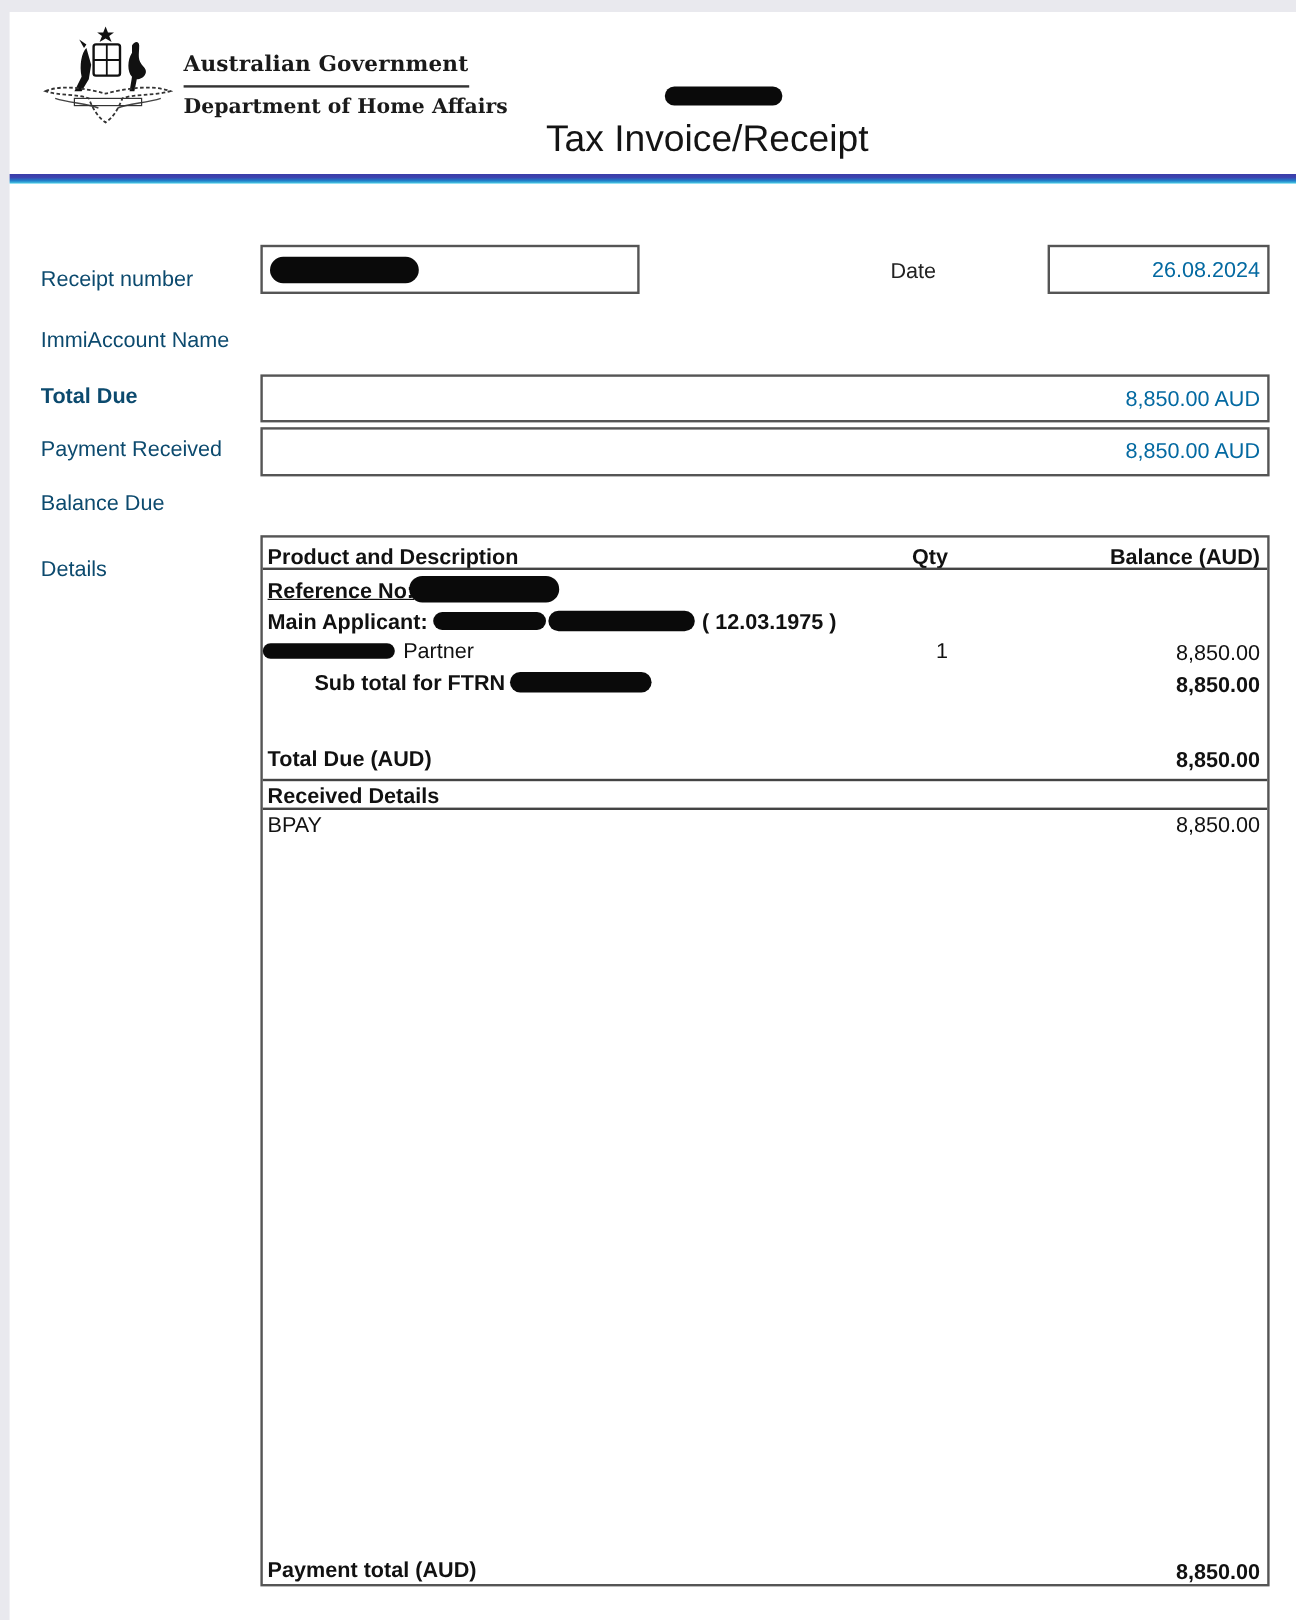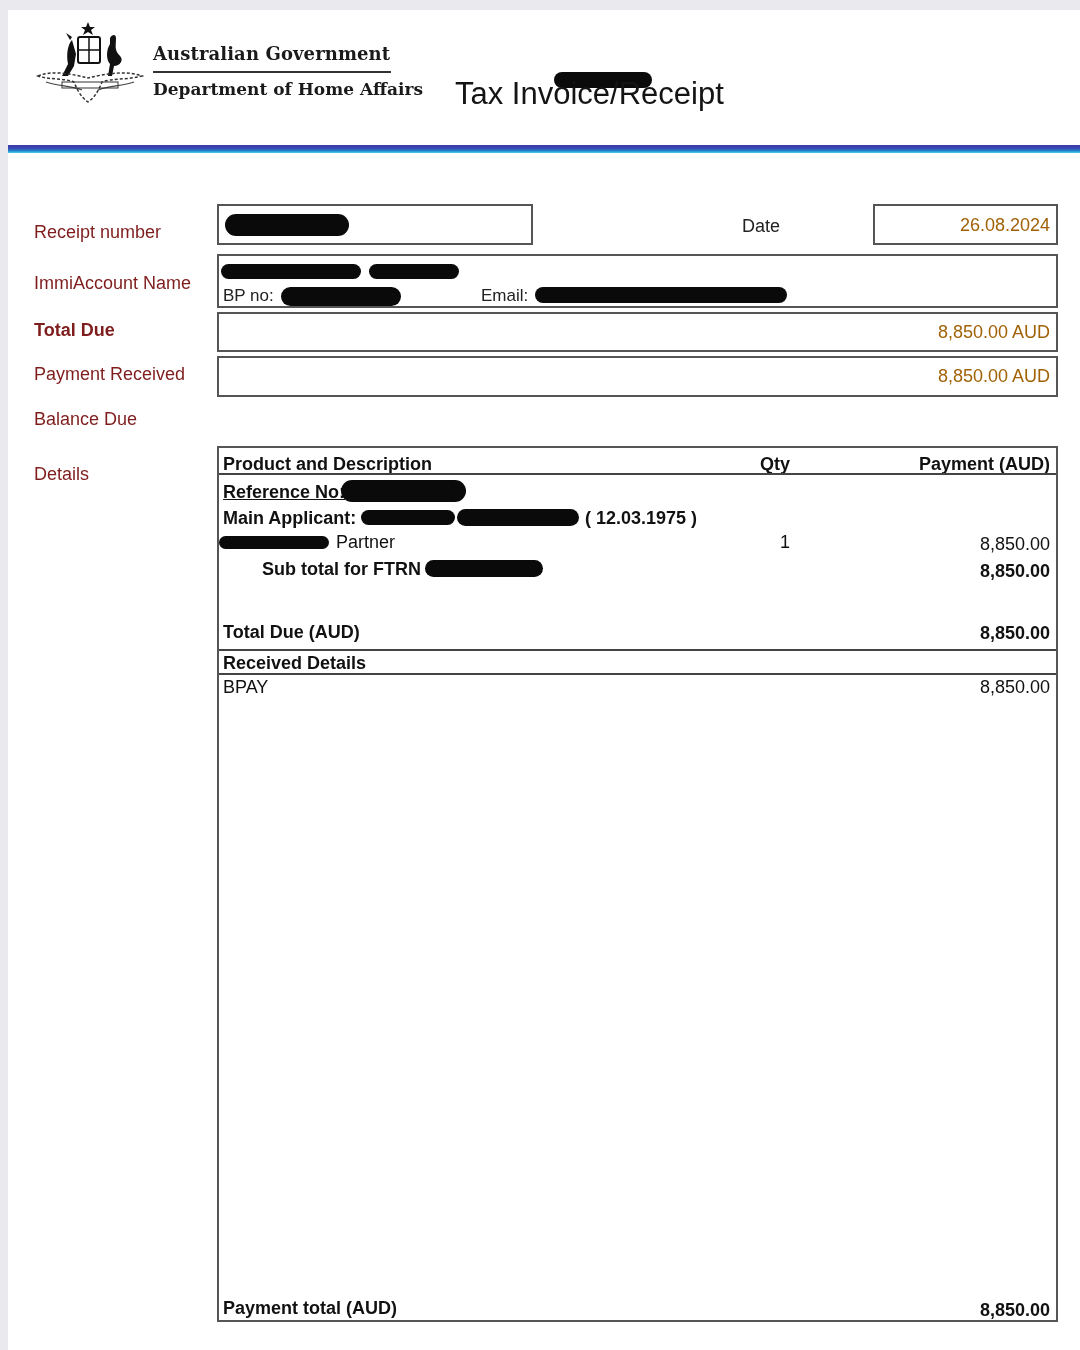--- a/index.html
+++ b/index.html
@@ -16,29 +16,29 @@
   }
   .abs { position: absolute; }
   .redact { position: absolute; background: #0a0a0a; border-radius: 12px; }
 
   
   .crest { position: absolute; left: 24px; top: 10px; width: 116px; height: 84px; }
   .gov-line1 { left: 145px; top: 33px; font-family: "DejaVu Serif", "Liberation Serif", serif; font-weight: bold; font-size: 18px; letter-spacing: 0.1px; }
   .gov-rule { left: 145px; top: 61px; width: 238px; height: 2px; background: #333; }
   .gov-line2 { left: 145px; top: 69px; font-family: "DejaVu Serif", "Liberation Serif", serif; font-weight: bold; font-size: 17px; }
   .abn-label { left: 511px; top: 62px; font-size: 14px; margin-left: 40px; }
-  .doc-title { left: 447px; top: 66px; font-size: 31px; color: #141414; }
+  .doc-title { left: 447px; top: 88px; font-size: 31px; color: #141414; }
   .blue-rule { left: 0; top: 135px; width: 1072px; height: 8px;
     background: linear-gradient(to bottom, #3b3ea8 0%, #3d43b0 35%, #1f7fc8 70%, #4fd0e8 100%); }
 
   
-  .lbl { position: absolute; left: 26px; font-size: 18px; color: #7f1d1d; }
+  .lbl { position: absolute; left: 26px; font-size: 18px; color: #0c4a6e; }
 
   .box { position: absolute; border: 2px solid #555; box-sizing: border-box; background: #fff; }
-  .val-right { position: absolute; right: 6px; font-size: 18px; color: #a16207; }
+  .val-right { position: absolute; right: 6px; font-size: 18px; color: #0369a1; }
 
   .tbl-text { position: absolute; font-size: 18px; color: #111; }
   .bold { font-weight: bold; }
   .hline { position: absolute; height: 2px; background: #444; }
 </style>
 </head>
 <body>
 
 <div class="page">
 
@@ -72,43 +72,35 @@
 
   <div class="box" style="left:209px;top:194px;width:316px;height:41px;">
     <div class="redact" style="left:6px;top:8px;width:124px;height:22px;"></div>
   </div>
 
   <div class="abs" style="left:734px;top:206px;font-size:18px;color:#222;">Date</div>
   <div class="box" style="left:865px;top:194px;width:185px;height:41px;">
     <div class="val-right" style="top:9px;">26.08.2024</div>
   </div>
 
-  <div class="box" style="left:209px;top:244px;width:841px;height:54px;">
-    <div class="redact" style="left:2px;top:8px;width:140px;height:15px;"></div>
-    <div class="redact" style="left:150px;top:8px;width:90px;height:15px;"></div>
-    <div class="abs" style="left:4px;top:30px;font-size:17px;color:#222;">BP no:</div>
-    <div class="redact" style="left:62px;top:31px;width:120px;height:19px;"></div>
-    <div class="abs" style="left:262px;top:30px;font-size:17px;color:#222;">Email:</div>
-    <div class="redact" style="left:316px;top:31px;width:252px;height:16px;"></div>
-  </div>
 
   <div class="box" style="left:209px;top:302px;width:841px;height:40px;">
     <div class="val-right" style="top:8px;">8,850.00 AUD</div>
   </div>
 
   <div class="box" style="left:209px;top:346px;width:841px;height:41px;">
     <div class="val-right" style="top:8px;">8,850.00 AUD</div>
   </div>
 
 
   <div class="box" style="left:209px;top:436px;width:841px;height:876px;">
 
     <div class="tbl-text bold" style="left:4px;top:6px;">Product and Description</div>
     <div class="tbl-text bold" style="left:541px;top:6px;">Qty</div>
-    <div class="tbl-text bold" style="right:6px;top:6px;">Payment (AUD)</div>
+    <div class="tbl-text bold" style="right:6px;top:6px;">Balance (AUD)</div>
     <div class="hline" style="left:0;top:25px;width:837px;"></div>
 
     <div class="tbl-text bold" style="left:4px;top:34px;text-decoration:underline;">Reference No:</div>
     <div class="redact" style="left:122px;top:32px;width:125px;height:22px;"></div>
 
     <div class="tbl-text bold" style="left:4px;top:60px;">Main Applicant:</div>
     <div class="redact" style="left:142px;top:62px;width:94px;height:15px;"></div>
     <div class="redact" style="left:238px;top:61px;width:122px;height:17px;"></div>
     <div class="tbl-text bold" style="left:366px;top:60px;">( 12.03.1975 )</div>
 

